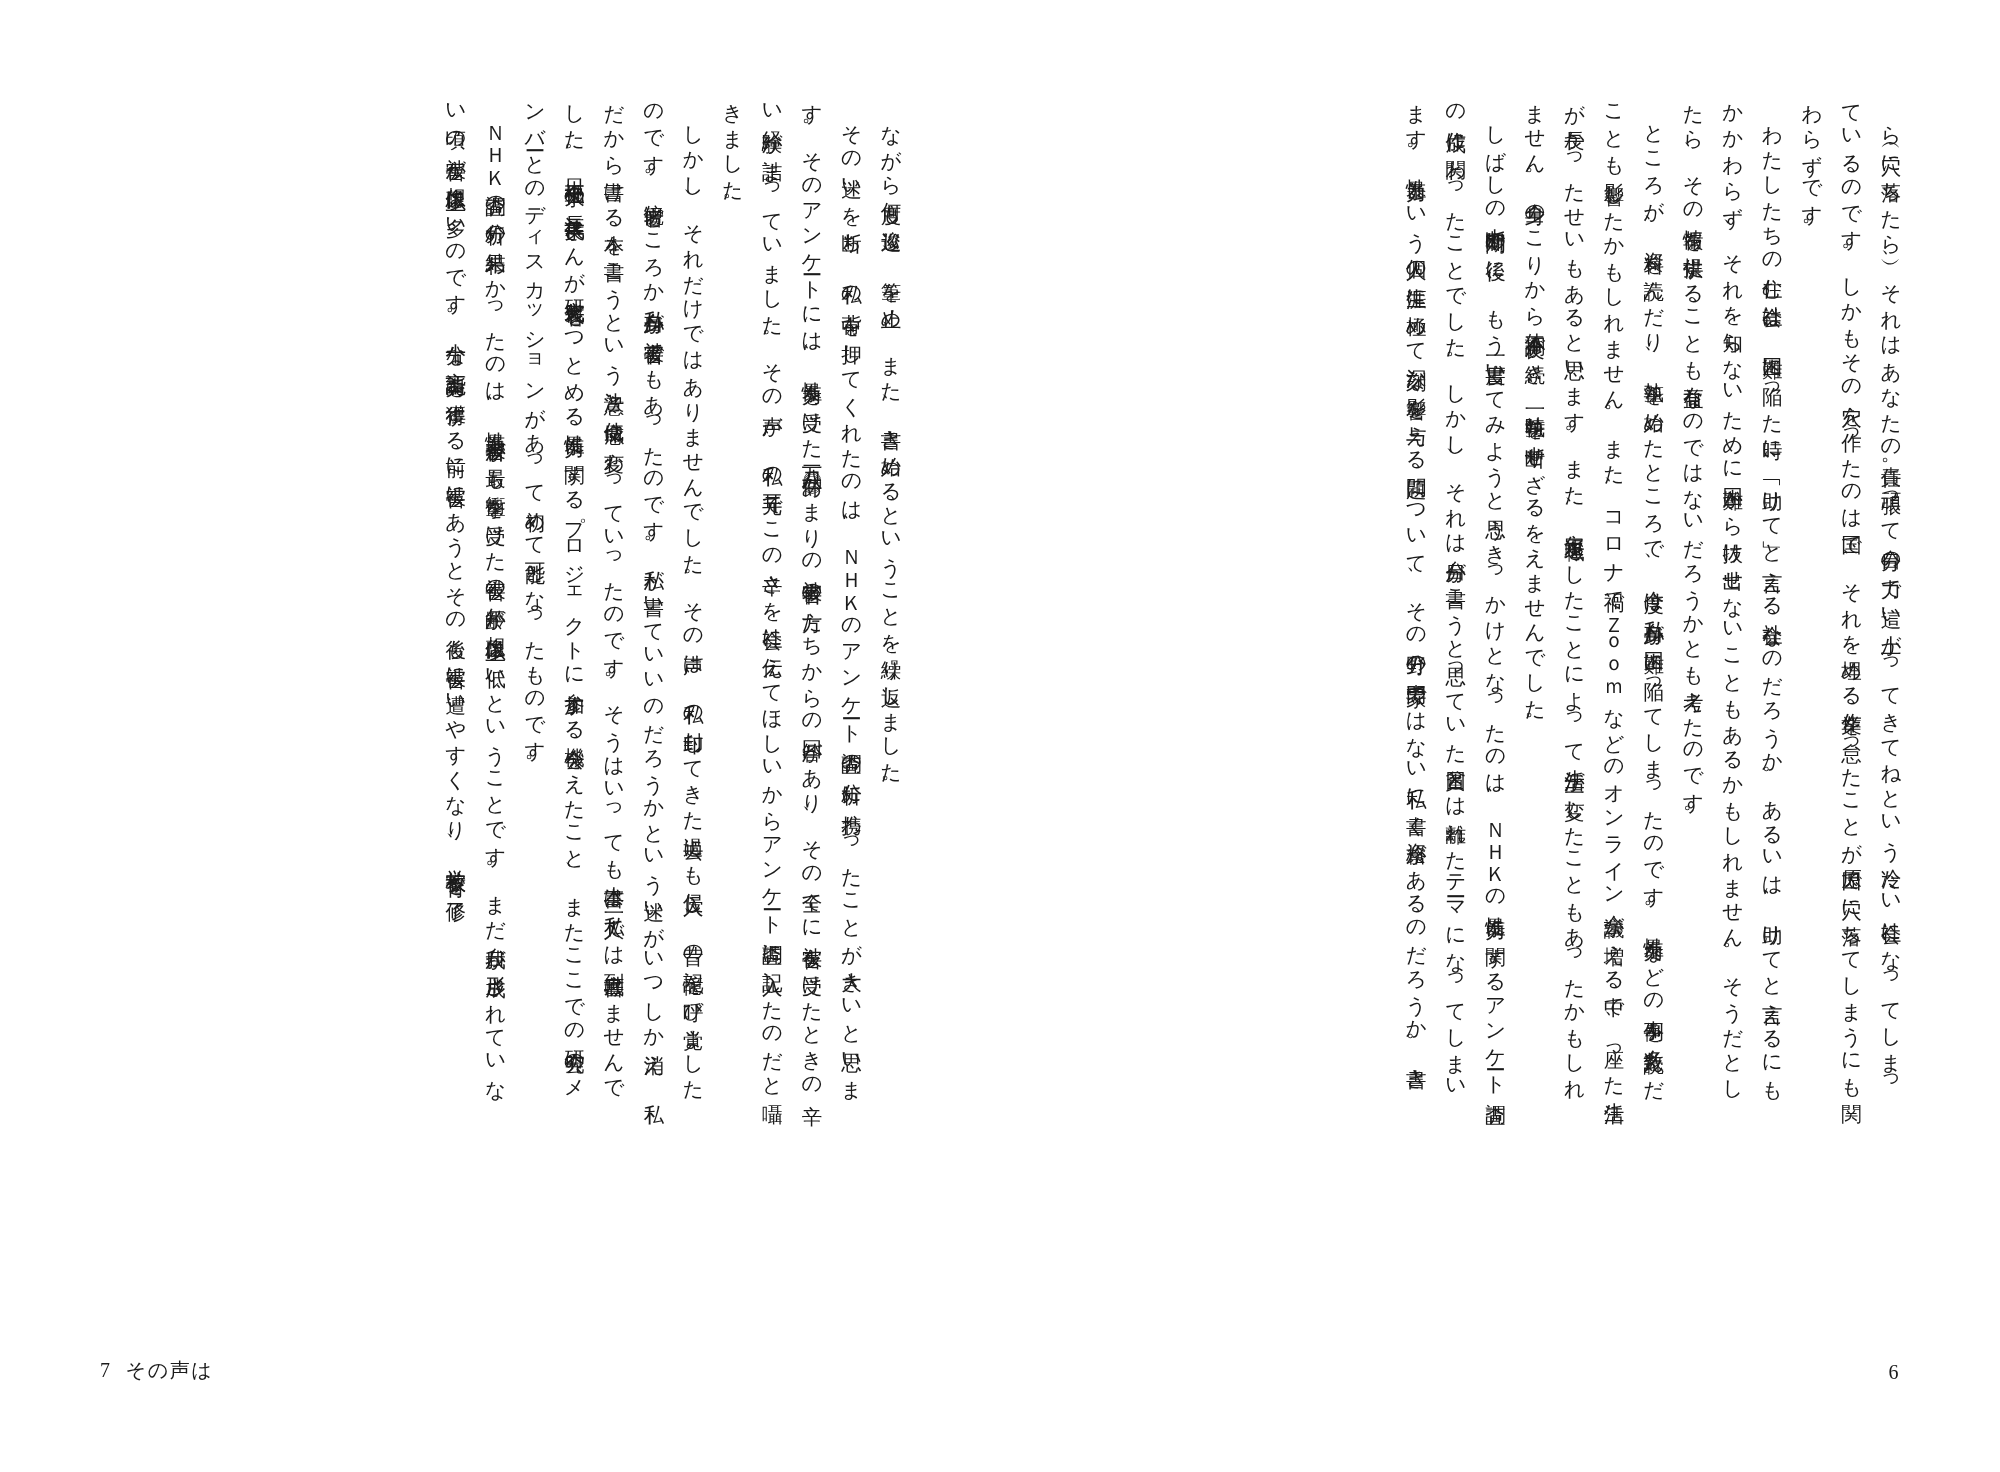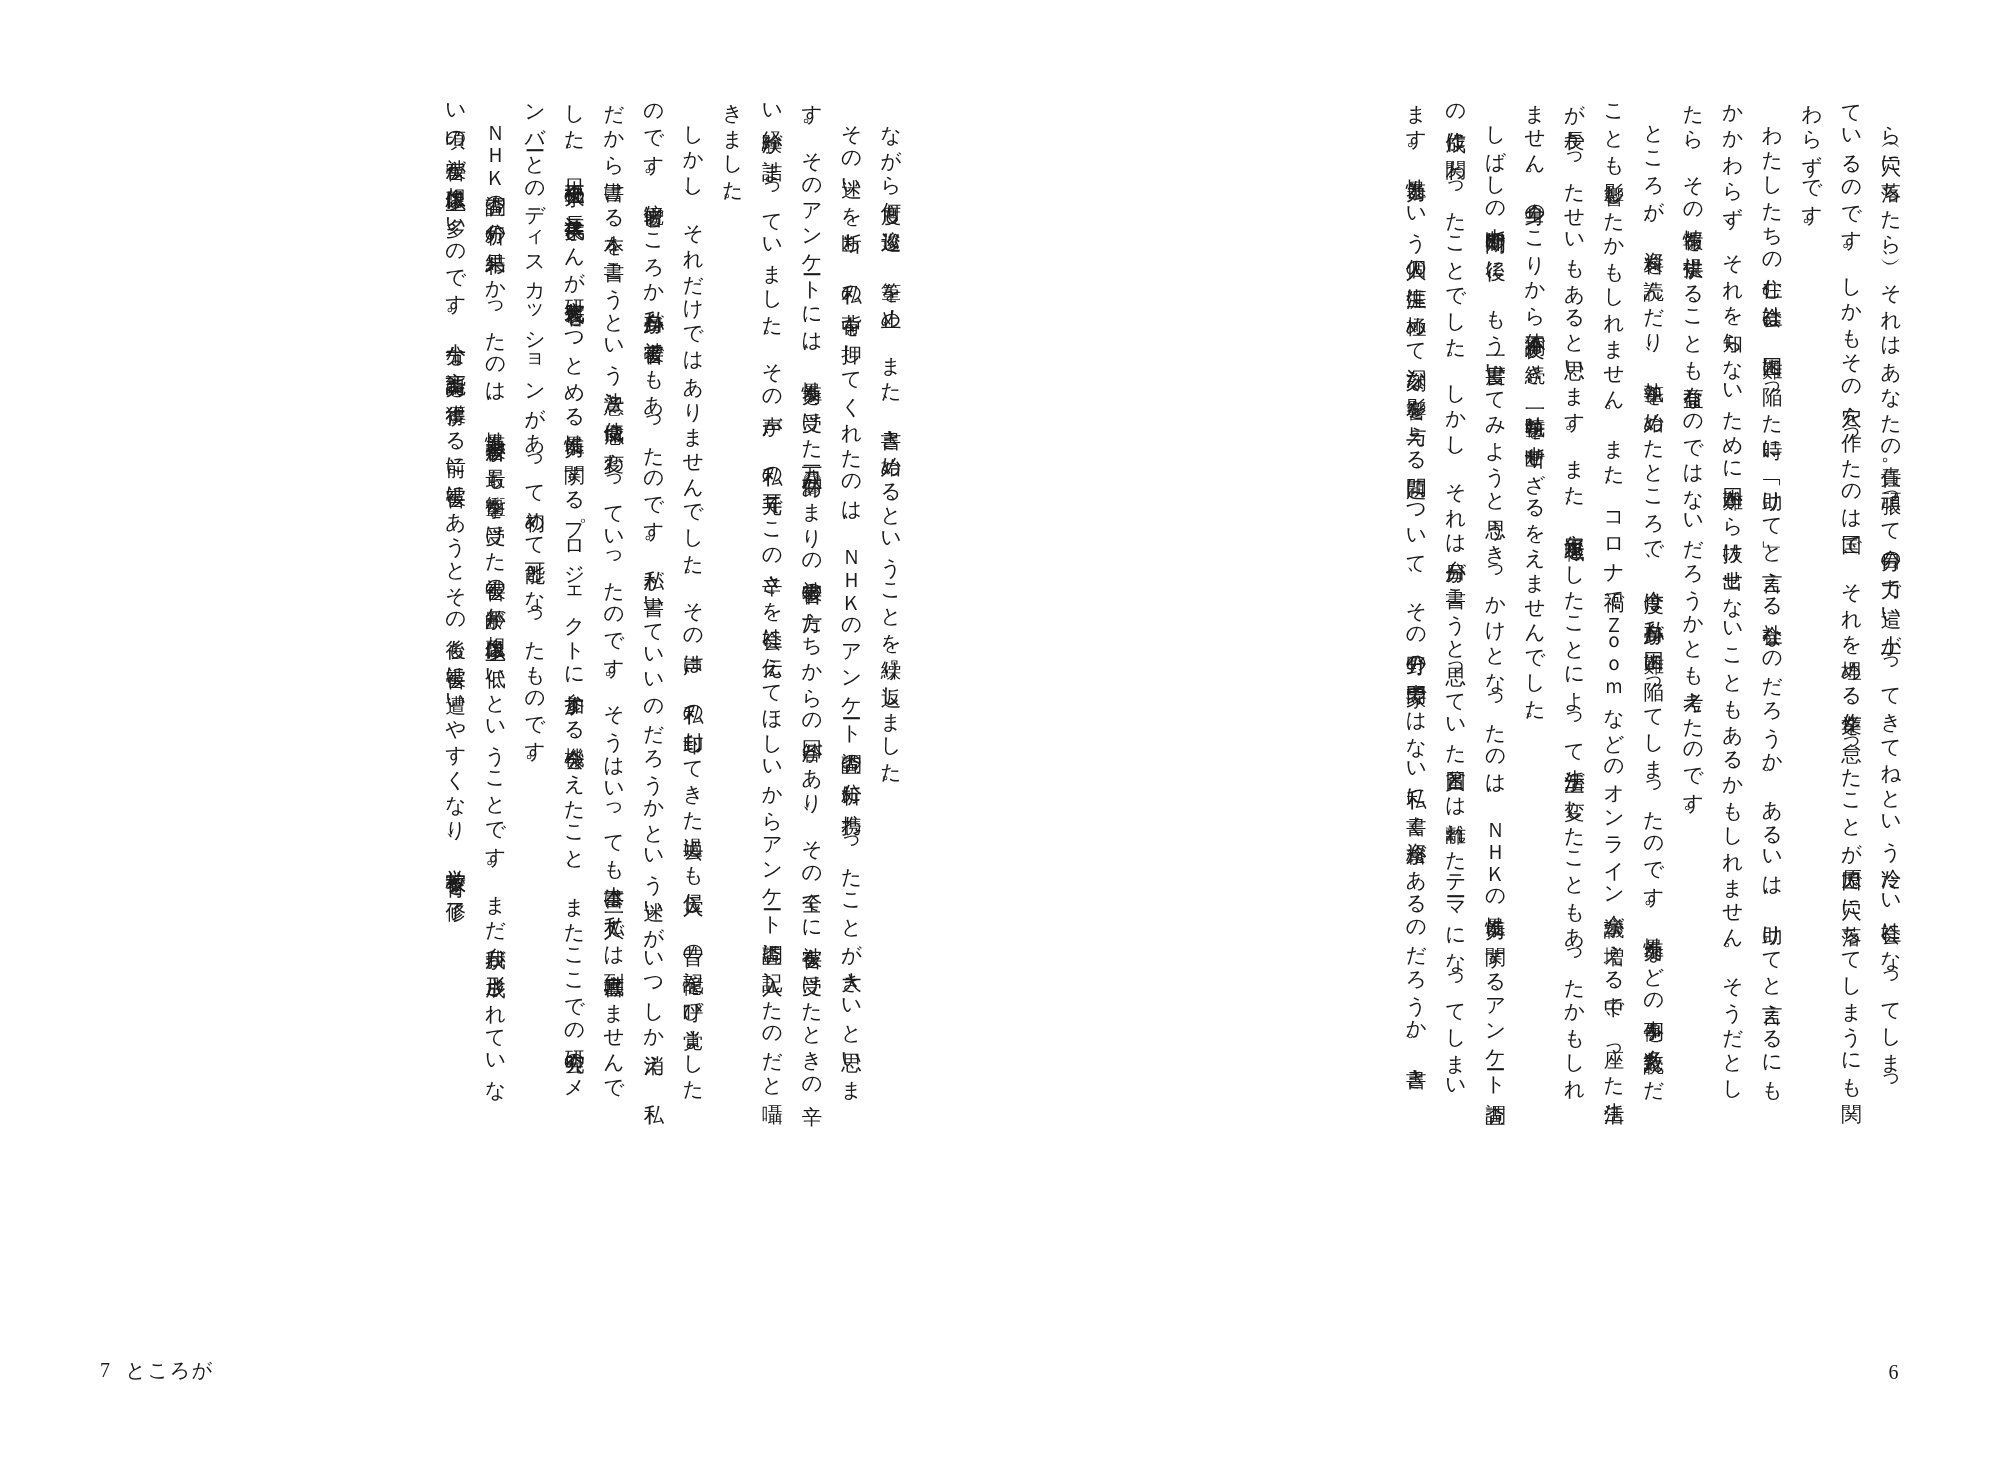--- a/index.html
+++ b/index.html
@@ -111,17 +111,17 @@
 
   <div class="page page-left">
     <div class="textblock">
       <p class="para">ながら何度も逡巡し、筆を止め、また、書き始めるということを繰り返しました。</p>
       <p class="para">その迷いを断ち、私の背中を押してくれたのは、ＮＨＫのアンケート調査の分析に携わったことが大きいと思います。そのアンケートには、性暴力を受けた三万八〇〇〇件あまりの被害者の方たちからの回答があり、その全てに被害を受けたときの辛い経験が詰まっていました。その声が、私の耳元でこの辛さを社会に伝えてほしいからアンケート調査に記入したのだと囁きました。</p>
       <p class="para">しかし、それだけではありませんでした。その声は、私の封印してきた過去にも侵入し、昔の記憶を呼び覚ましたのです。傍観者どころか私自身が被害者でもあったのです。私が書いていいのだろうかという迷いがいつしか消え、私だから書ける本を書こうという決意と使命感に変わっていったのです。そうはいっても本書は私一人では到底書けませんでした。日本福祉大学の長江美代子さんが研究代表者をつとめる性暴力に関するプロジェクトに参加する機会をえたこと、またここでの研究会のメンバーとのディスカッションがあって初めて可能となったものです。</p>
       <p class="para">ＮＨＫ調査の分析の結果わかったのは、性暴力被害者が最も衝撃を受けた被害の年齢が想像以上に低いということです。まだ自我が形成されていない頃の被害が想像以上に多いのです。十分な言語能力を獲得する前に被害にあうとその後も被害に遭いやすくなり、学校教育を修了</p>
     </div>
     <div class="folio folio-left">
       <span class="folio-num">7</span>
-      <span class="folio-title">ところが</span>
+      <span class="folio-title">その声は</span>
     </div>
   </div>
 
 </div>
 
 </body></html>

